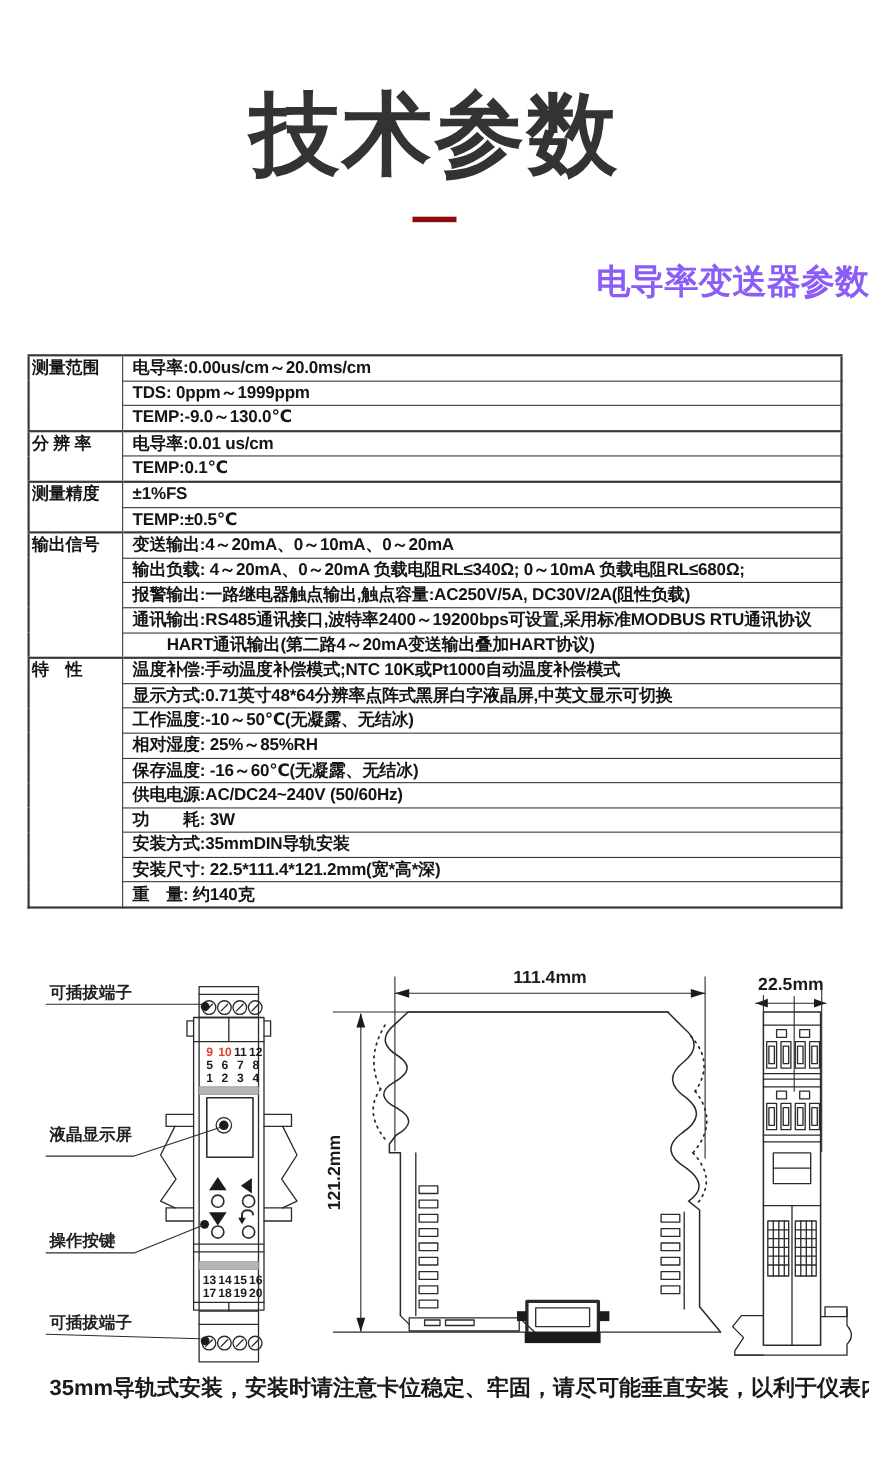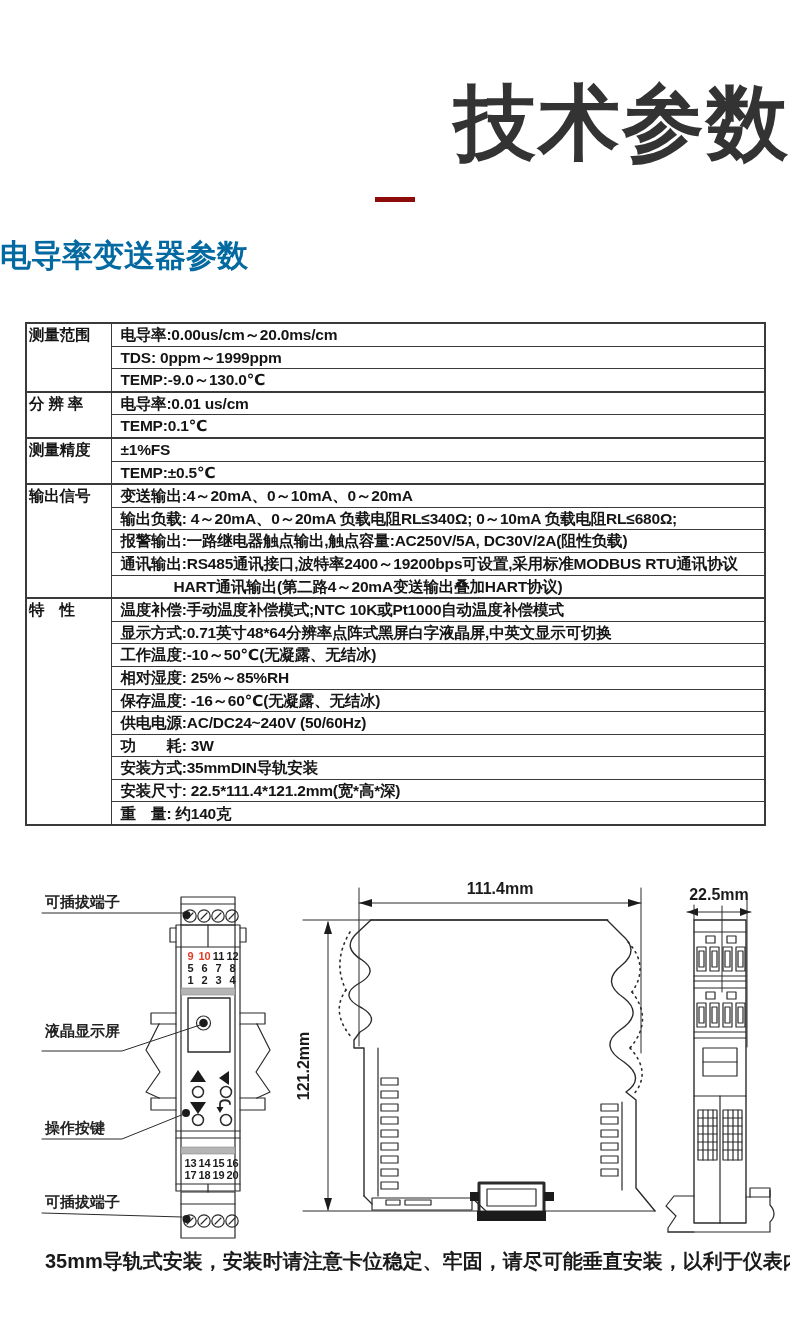--- a/index.html
+++ b/index.html
@@ -1,30 +1,30 @@
 <!DOCTYPE html>
 <html><head>
 <meta charset="utf-8">
 <style>
   html,body{margin:0;padding:0;background:#ffffff;}
   .page{position:relative;width:790px;height:1332px;background:#fff;overflow:hidden;
         font-family:"Liberation Sans","DejaVu Sans",sans-serif;color:#111;}
-  .title{position:absolute;left:0;top:78px;width:790px;margin:0;text-align:right;
+  .title{position:absolute;left:0;top:78px;width:790px;margin:0;text-align:center;
          font-size:82px;line-height:1.1;font-weight:900;color:#333;letter-spacing:2px;}
   .red-dash{position:absolute;left:375px;top:197px;width:40px;height:5px;background:#8e0b0b;}
-  .subtitle{position:absolute;left:0;top:235px;width:790px;margin:0;text-align:left;
-            font-size:31px;font-weight:bold;color:#0369a1;}
+  .subtitle{position:absolute;left:0;top:235px;width:790px;margin:0;text-align:right;
+            font-size:31px;font-weight:bold;color:#8b5cf6;}
   
   .spec{position:absolute;left:25px;top:322px;width:741px;border-collapse:collapse;
         table-layout:fixed;border:2px solid #3a3a3a;}
   .spec td{border:1px solid #3a3a3a;height:21.6px;padding:0 4px 0 9px;font-size:15.5px;
            line-height:1;font-weight:bold;letter-spacing:-0.2px;white-space:nowrap;color:#151515;}
   .spec td.lc{padding:0 2px;vertical-align:top;line-height:21.6px;}
   .spec tr.g td{border-top:2px solid #3a3a3a;}
-  .spec td.indent{padding-left:62px;}
+  .spec td.indent{padding-left:40px;}
   
   .art{position:absolute;left:0;top:0;width:790px;height:1332px;pointer-events:none;}
   .art .ln{fill:none;stroke:#2b2b2b;stroke-width:1.2;stroke-linejoin:round;stroke-linecap:round;}
   .art .thick{stroke-width:3;}
   .art .fillk{fill:#1b1b1b;stroke:none;}
   .art .gray{fill:#b5b5b5;stroke:#8a8a8a;stroke-width:0.6;}
   .art .dotl{fill:none;stroke:#2b2b2b;stroke-width:1.6;stroke-dasharray:1.5,4.5;stroke-linecap:round;}
   .art text{font-family:"Liberation Sans","DejaVu Sans",sans-serif;fill:#1b1b1b;}
   .art .tnum{font-size:11px;font-weight:bold;text-anchor:middle;}
   .art .red{fill:#e03c26;}

